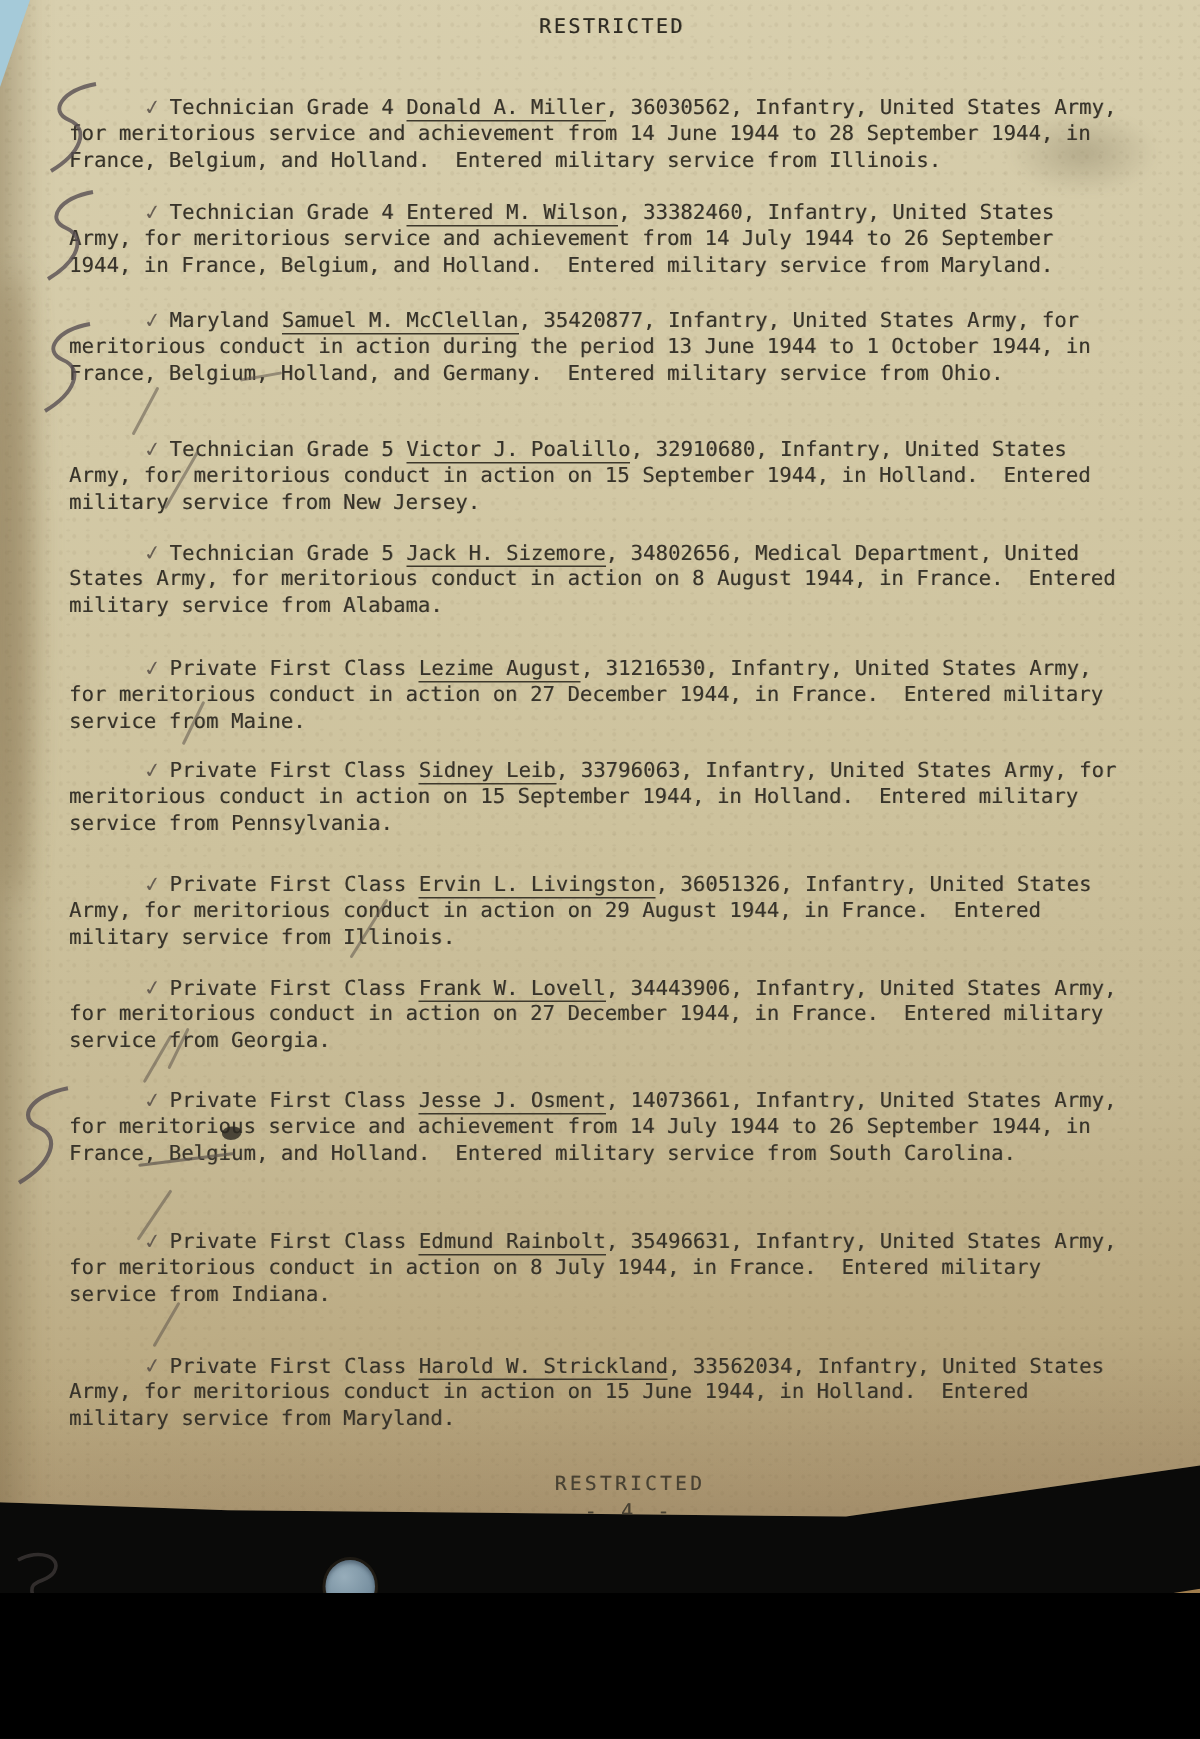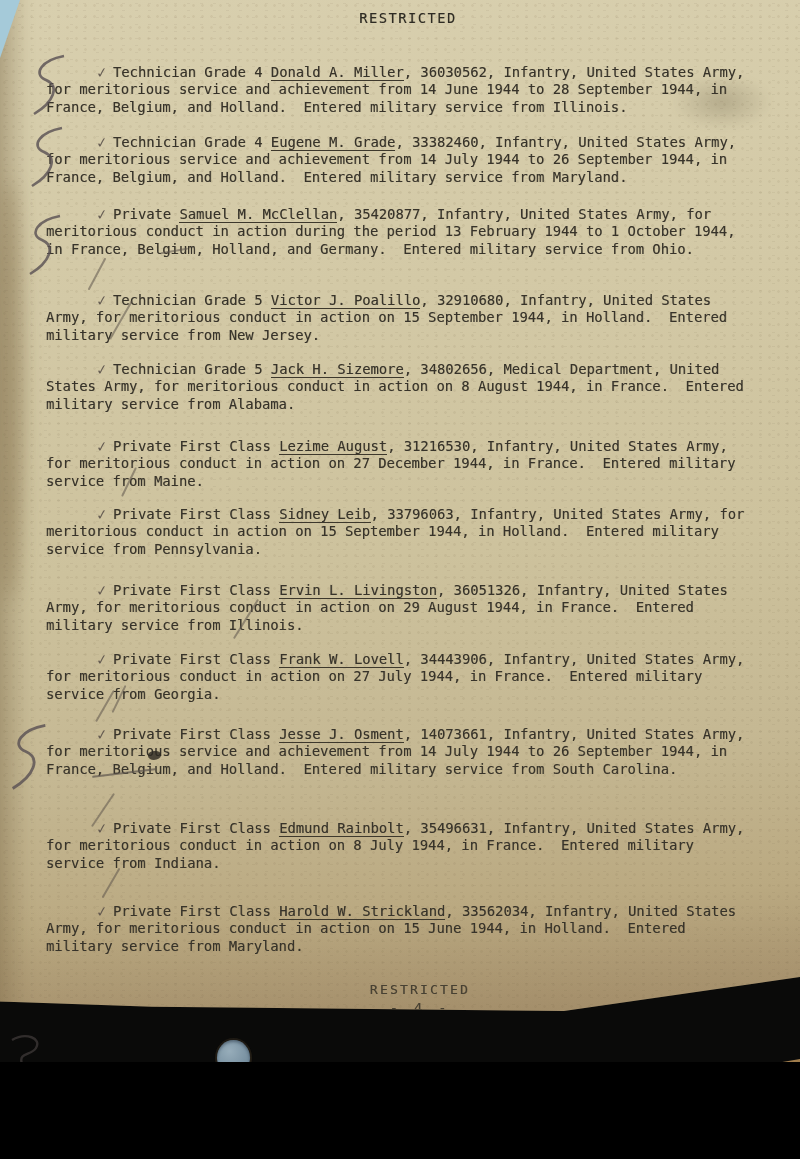--- a/index.html
+++ b/index.html
@@ -125,28 +125,28 @@
     <div class="stain stain-left-mid"></div>
     <div class="stain stain-top-right"></div>
     <div class="stain stain-bottom-band"></div>
     <div class="speckle"></div>
     <div class="corner-tear"></div>
 
     <div class="page-heading">RESTRICTED</div>
 
     <div id="entries">
         <p class="entry" style="top: 50px;"><span class="check">✓</span><span>Technician Grade 4 </span><span class="name">Donald A. Miller</span><span>, 36030562, Infantry, United States Army, for meritorious service and achievement from 14 June 1944 to 28 September 1944, in France, Belgium, and Holland.  Entered military service from Illinois.</span></p>
-        <p class="entry" style="top: 120px;"><span class="check">✓</span><span>Technician Grade 4 </span><span class="name">Eugene M. Grade</span><span>, 33382460, Infantry, United States Army, for meritorious service and achievement from 14 July 1944 to 26 September 1944, in France, Belgium, and Holland.  Entered military service from Maryland.</span></p>
-        <p class="entry" style="top: 192px;"><span class="check">✓</span><span>Private </span><span class="name">Samuel M. McClellan</span><span>, 35420877, Infantry, United States Army, for meritorious conduct in action during the period 13 February 1944 to 1 October 1944, in France, Belgium, Holland, and Germany.  Entered military service from Ohio.</span></p>
+        <p class="entry" style="top: 120px;"><span class="check">✓</span><span>Technician Grade 4 </span><span class="name">Entered M. Wilson</span><span>, 33382460, Infantry, United States Army, for meritorious service and achievement from 14 July 1944 to 26 September 1944, in France, Belgium, and Holland.  Entered military service from Maryland.</span></p>
+        <p class="entry" style="top: 192px;"><span class="check">✓</span><span>Maryland </span><span class="name">Samuel M. McClellan</span><span>, 35420877, Infantry, United States Army, for meritorious conduct in action during the period 13 June 1944 to 1 October 1944, in France, Belgium, Holland, and Germany.  Entered military service from Ohio.</span></p>
         <p class="entry" style="top: 278px;"><span class="check">✓</span><span>Technician Grade 5 </span><span class="name">Victor J. Poalillo</span><span>, 32910680, Infantry, United States Army, for meritorious conduct in action on 15 September 1944, in Holland.  Entered military service from New Jersey.</span></p>
         <p class="entry" style="top: 347px;"><span class="check">✓</span><span>Technician Grade 5 </span><span class="name">Jack H. Sizemore</span><span>, 34802656, Medical Department, United States Army, for meritorious conduct in action on 8 August 1944, in France.  Entered military service from Alabama.</span></p>
         <p class="entry" style="top: 424px;"><span class="check">✓</span><span>Private First Class </span><span class="name">Lezime August</span><span>, 31216530, Infantry, United States Army, for meritorious conduct in action on 27 December 1944, in France.  Entered military service from Maine.</span></p>
         <p class="entry" style="top: 492px;"><span class="check">✓</span><span>Private First Class </span><span class="name">Sidney Leib</span><span>, 33796063, Infantry, United States Army, for meritorious conduct in action on 15 September 1944, in Holland.  Entered military service from Pennsylvania.</span></p>
         <p class="entry" style="top: 568px;"><span class="check">✓</span><span>Private First Class </span><span class="name">Ervin L. Livingston</span><span>, 36051326, Infantry, United States Army, for meritorious conduct in action on 29 August 1944, in France.  Entered military service from Illinois.</span></p>
-        <p class="entry" style="top: 637px;"><span class="check">✓</span><span>Private First Class </span><span class="name">Frank W. Lovell</span><span>, 34443906, Infantry, United States Army, for meritorious conduct in action on 27 July 1944, in France.  Entered military service from Georgia.</span></p>
+        <p class="entry" style="top: 637px;"><span class="check">✓</span><span>Private First Class </span><span class="name">Frank W. Lovell</span><span>, 34443906, Infantry, United States Army, for meritorious conduct in action on 27 December 1944, in France.  Entered military service from Georgia.</span></p>
         <p class="entry" style="top: 712px;"><span class="check">✓</span><span>Private First Class </span><span class="name">Jesse J. Osment</span><span>, 14073661, Infantry, United States Army, for meritorious service and achievement from 14 July 1944 to 26 September 1944, in France, Belgium, and Holland.  Entered military service from South Carolina.</span></p>
         <p class="entry" style="top: 806px;"><span class="check">✓</span><span>Private First Class </span><span class="name">Edmund Rainbolt</span><span>, 35496631, Infantry, United States Army, for meritorious conduct in action on 8 July 1944, in France.  Entered military service from Indiana.</span></p>
         <p class="entry" style="top: 889px;"><span class="check">✓</span><span>Private First Class </span><span class="name">Harold W. Strickland</span><span>, 33562034, Infantry, United States Army, for meritorious conduct in action on 15 June 1944, in Holland.  Entered military service from Maryland.</span></p>
       </div>
 
     <div class="page-footer">
       <div>RESTRICTED</div>
       <div class="page-number">- 4 -</div>
     </div>
   </div>

